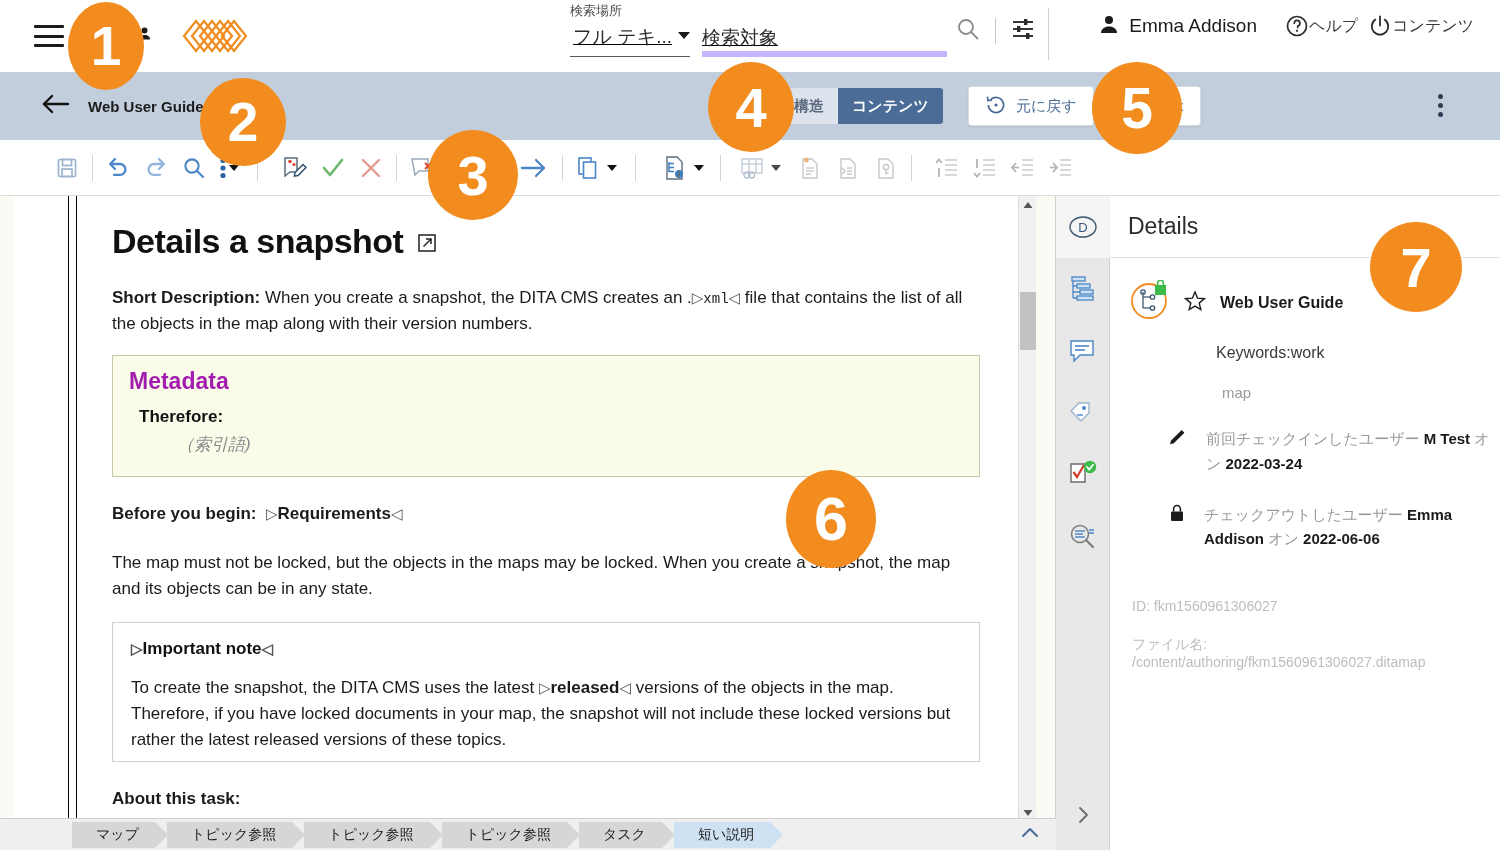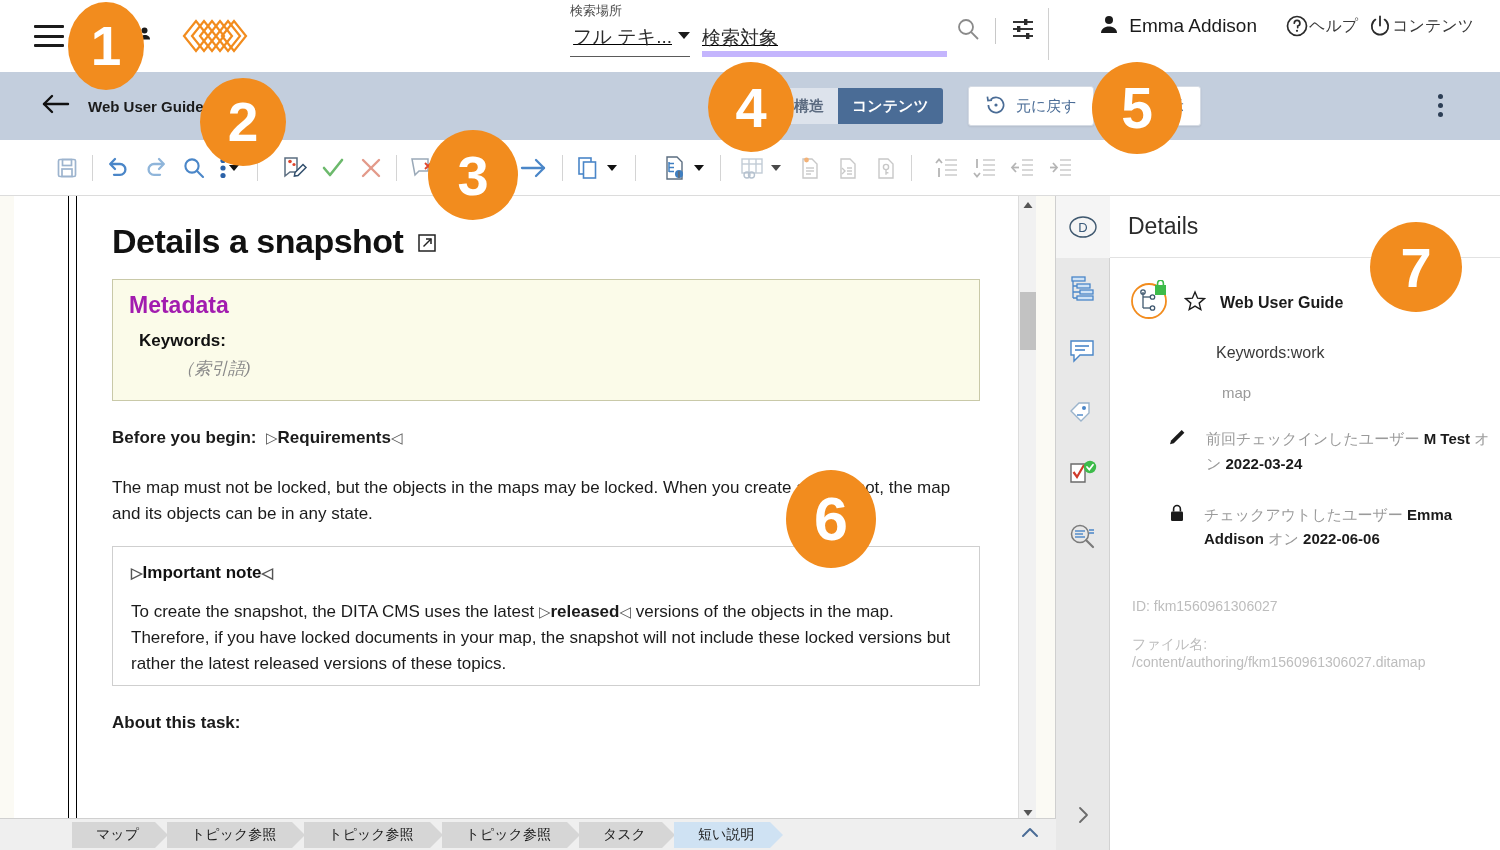--- a/index.html
+++ b/index.html
@@ -495,24 +495,27 @@
         <span>Details a snapshot</span>
         <span>
           <svg width="20" height="20" viewBox="0 0 20 20" fill="none" stroke="#222" stroke-width="1.5">
             <rect x="2" y="2" width="16" height="16"></rect>
               <polyline points="9,6 14,6 14,11"></polyline>
               <line x1="14" y1="6" x2="6.5" y2="13.5"></line>
           </svg>
         </span>
       </h1>
 
+      <p class="para">
+        <b>Short Description:</b><span> When you create a snapshot, the DITA CMS creates an .</span><span class="tagmark">▷</span><span class="code">xml</span><span class="tagmark">◁</span><span> file that contains the list of all the objects in the map along with their version numbers.</span>
+      </p>
 
       <div class="metabox">
         <div class="m1">Metadata</div>
-        <div class="m2">Keywords:</div>
+        <div class="m2">Therefore:</div>
         <div class="m3">（索引語)</div>
       </div>
 
       <p class="para">
         <b>Before you begin:</b>&nbsp; <span class="tagmark">▷</span><b>Requirements</b><span class="tagmark">◁</span>
       </p>
 
       <p class="para">The map must not be locked, but the objects in the maps may be locked. When you create a snapshot, the map and its objects can be in any state.</p>
 
       <div class="notebox">

